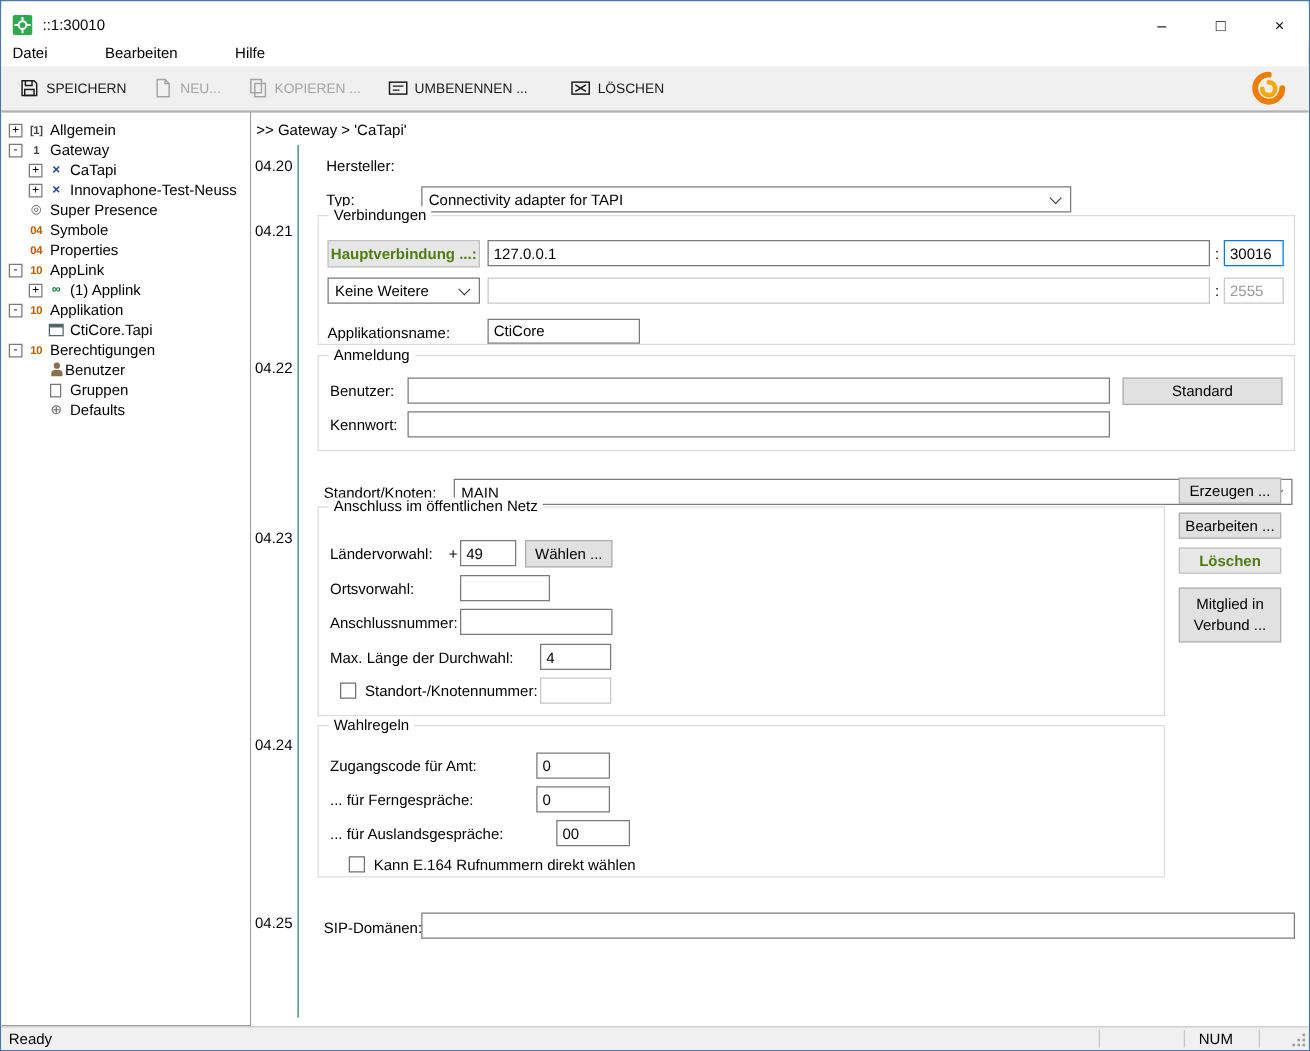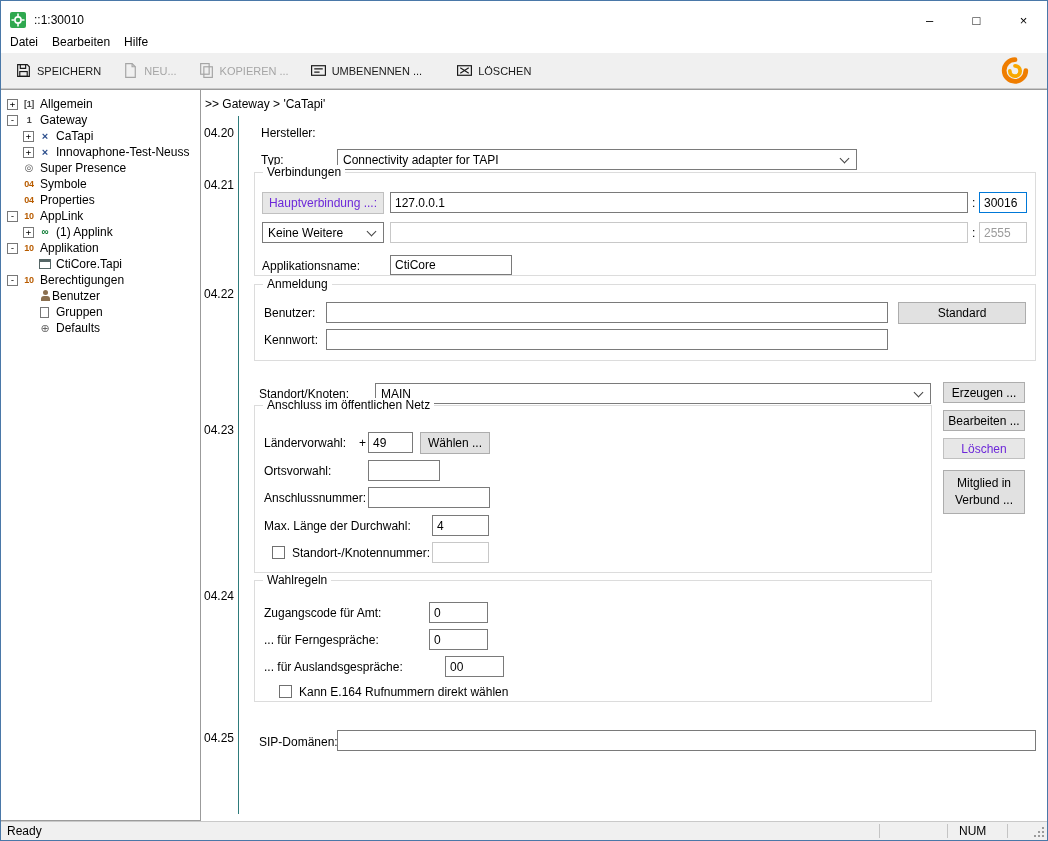--- a/index.html
+++ b/index.html
@@ -8,21 +8,21 @@
   .window { position:relative; width:1048px; height:841px; background:#fff; border:1px solid #4a78a8; overflow:hidden; }
 
   
   .titlebar { position:absolute; top:4px; left:0; right:0; height:30px; display:flex; align-items:center; background:#fff; }
   .app-icon { width:16px; height:16px; margin-left:9px; flex:none; }
   .title-text { margin-left:8px; font-size:12px; }
   .win-controls { margin-left:auto; display:flex; height:100%; }
   .win-btn { width:47px; height:100%; display:flex; align-items:center; justify-content:center; font-size:13px; color:#000; }
 
   
-  .menubar { position:absolute; top:30px; left:0; right:16px; height:22px; display:flex; align-items:center; background:#fff; }
+  .menubar { position:absolute; top:30px; left:0; right:16px; height:22px; display:flex; align-items:center; background:#fff;gap:32px; }
   .menu-item { padding:3px 7px; }
   .menu-item:first-child { margin-left:2px; }
 
   
   .toolbar { position:absolute; top:52px; left:0; right:0; height:36px; background:#f0f0f0; border-bottom:1px solid #c9c9c9; display:flex; align-items:center; }
   .tb-btn { display:flex; align-items:center; gap:5px; padding:4px 7px; margin-left:7px; font-size:11px; color:#1a1a1a; white-space:nowrap; }
   .tb-btn.disabled { color:#a5a5a5; }
   .tb-btn svg { width:17px; height:17px; stroke:currentColor; fill:none; stroke-width:1.1; }
   .tb-btn.sep { margin-left:20px; }
   .brand-logo { position:absolute; right:12px; top:2px; width:40px; height:32px; }
@@ -55,21 +55,21 @@
   .secnum { position:absolute; left:3px; white-space:nowrap; }
   .lbl { position:absolute; white-space:nowrap; }
   .fld { position:absolute; border:1px solid #7a7a7a; background:#fff; font-size:12px; font-family:inherit; padding:1px 4px; height:21px; outline:none; }
   .fld.focus { border:1px solid #0078d7; }
   .fld.gray { color:#9b9b9b; }
   .fld.light { border-color:#c8c8c8; }
   .combo { position:absolute; border:1px solid #7a7a7a; background:#fff; height:21px; display:flex; align-items:center; padding:0 22px 0 5px; white-space:nowrap; }
   .chev { position:absolute; right:8px; top:5px; width:7px; height:7px; border-right:1px solid #444; border-bottom:1px solid #444; transform:rotate(45deg); }
   .btn { position:absolute; background:#e1e1e1; border:1px solid #adadad; display:flex; align-items:center; justify-content:center; font-size:12px; height:22px; text-align:center; }
   .btn.multiline { white-space:normal; line-height:1.4; padding:2px 6px; }
-  .btn.disabled { color:#6d28d9; background:#e7e7e7; border-color:#c0c0c0; }
+  .btn.disabled { color:#4d7c0f; background:#e7e7e7; border-color:#c0c0c0;font-weight:bold; }
   .grp { position:absolute; border:1px solid #dcdcdc; }
   .gtitle { position:absolute; top:-8px; left:8px; background:#fff; padding:0 4px; white-space:nowrap; }
   .cb { position:absolute; width:13px; height:13px; border:1px solid #707070; background:#fff; }
 
   
   .statusbar { position:absolute; left:0; right:0; bottom:0; height:19px; background:#f0f0f0; border-top:1px solid #c9c9c9; }
   .sb-ready { position:absolute; left:6px; top:2px; }
   .sb-sep { position:absolute; top:2px; bottom:2px; width:1px; background:#c4c4c4; }
   .sb-num { position:absolute; left:958px; top:2px; }
   .grip { position:absolute; right:2px; bottom:2px; width:14px; height:14px; }
@@ -269,21 +269,21 @@
       <div class="lbl" style="left:9px;top:21px">Benutzer:</div>
       <input class="fld" style="left: 71px; top: 17px; width: 562px;" value="">
       <div class="btn" style="left:643px;top:17px;width:128px">
           <span>Standard</span>
         </div>
       <div class="lbl" style="left:9px;top:48px">Kennwort:</div>
       <input class="fld" style="left: 71px; top: 44px; width: 562px;" value="">
     </div>
 
     <div class="lbl" style="left:58px;top:297px">Standort/Knoten:</div>
-    <div class="combo" style="left:174px;top:293px;width:556px">
+    <div class="combo" style="left:162px;top:293px;width:671px">
       <span>MAIN</span>
       <span class="chev"></span>
     </div>
     <div class="btn" style="left:742px;top:292px;width:82px;height:21px">
         <span>Erzeugen ...</span>
       </div>
     <div class="btn" style="left:742px;top:320px;width:82px;height:21px">
         <span>Bearbeiten ...</span>
       </div>
     <div class="btn disabled" style="left:742px;top:348px;width:82px;height:21px">

